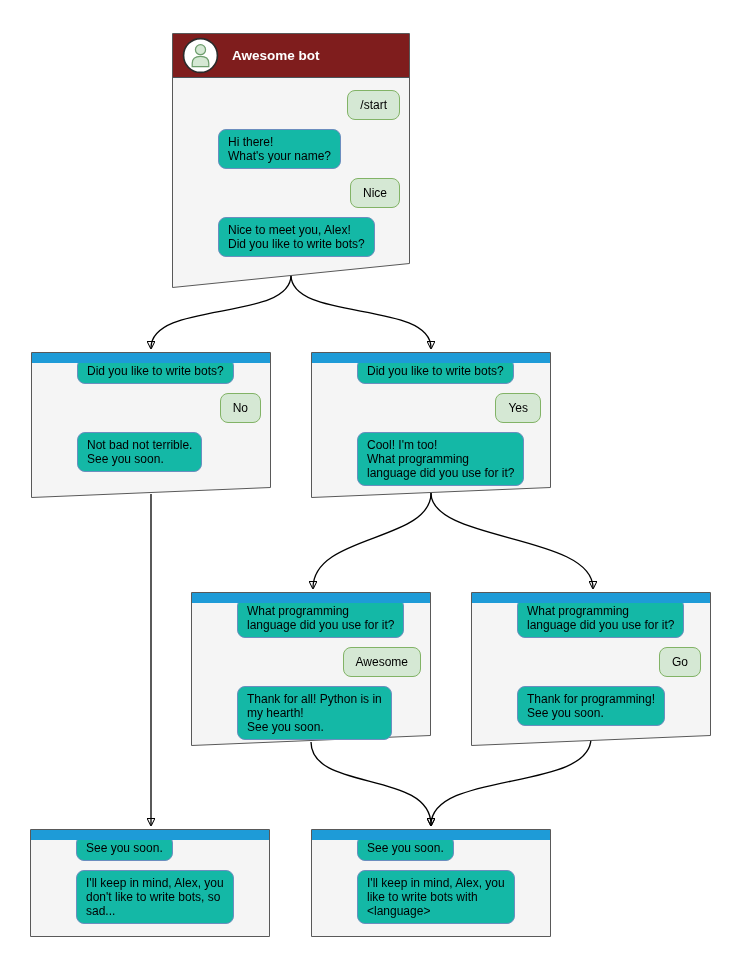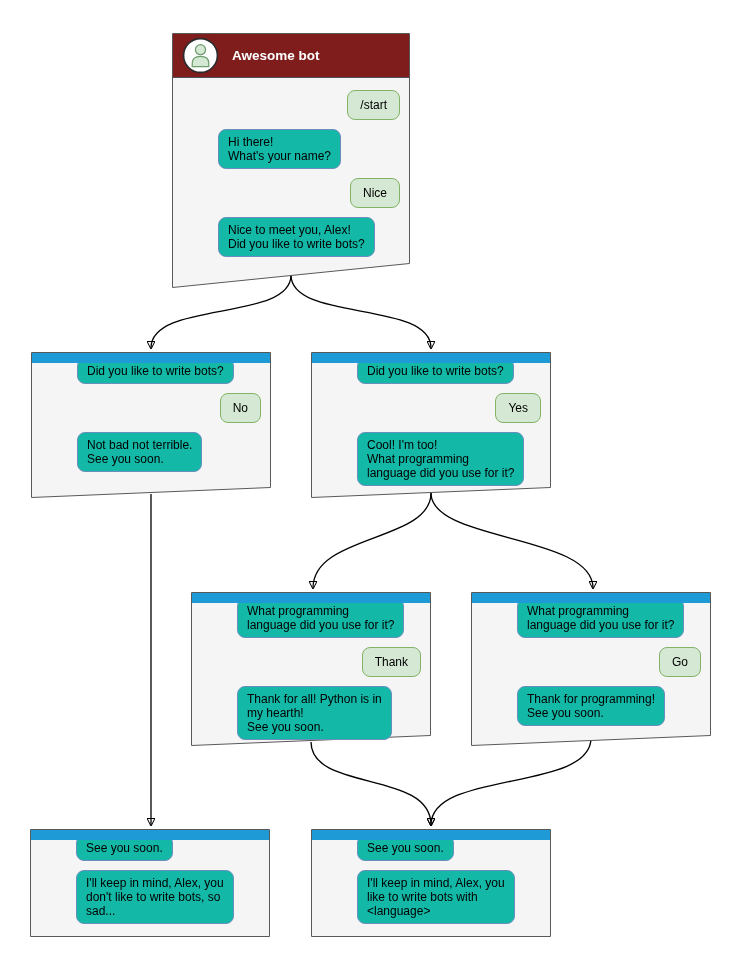--- a/index.html
+++ b/index.html
@@ -122,21 +122,21 @@
   </div>
 
   <div class="chatbox" style="left:191px; top:592px; width:240px; height:154px;">
     <svg class="frame" viewBox="0 0 240 154" preserveAspectRatio="none">
       <polygon points="0.5,0.5 239.5,0.5 239.5,143.5 0.5,153.5"></polygon>
     </svg>
     <div class="strip"></div>
     <div class="msgs below-strip">
       <div class="bubble bot">What programming
 language did you use for it?</div>
-      <div class="bubble user">Thank</div>
+      <div class="bubble user">Awesome</div>
       <div class="bubble bot">Thank for all! Python is in
 my hearth!
 See you soon.</div>
     </div>
   </div>
 
   <div class="chatbox" style="left:471px; top:592px; width:240px; height:154px;">
     <svg class="frame" viewBox="0 0 240 154" preserveAspectRatio="none">
       <polygon points="0.5,0.5 239.5,0.5 239.5,143.5 0.5,153.5"></polygon>
     </svg>

